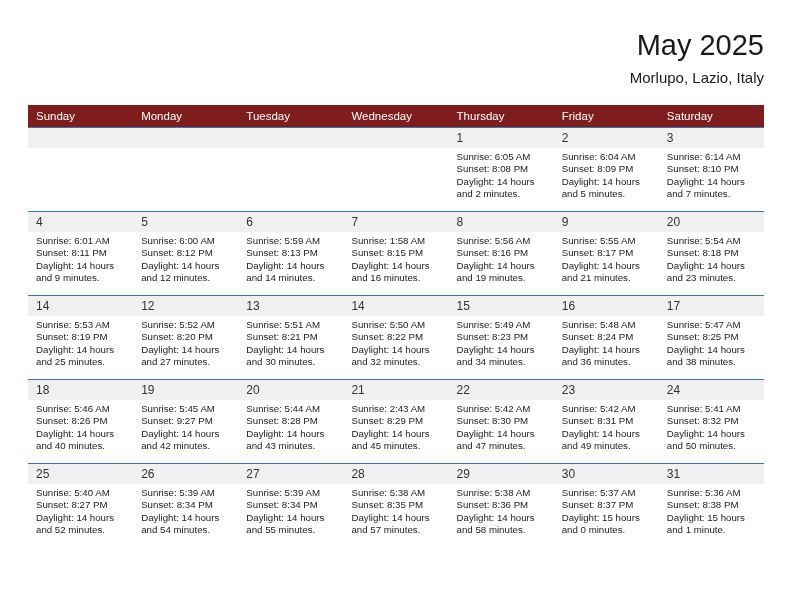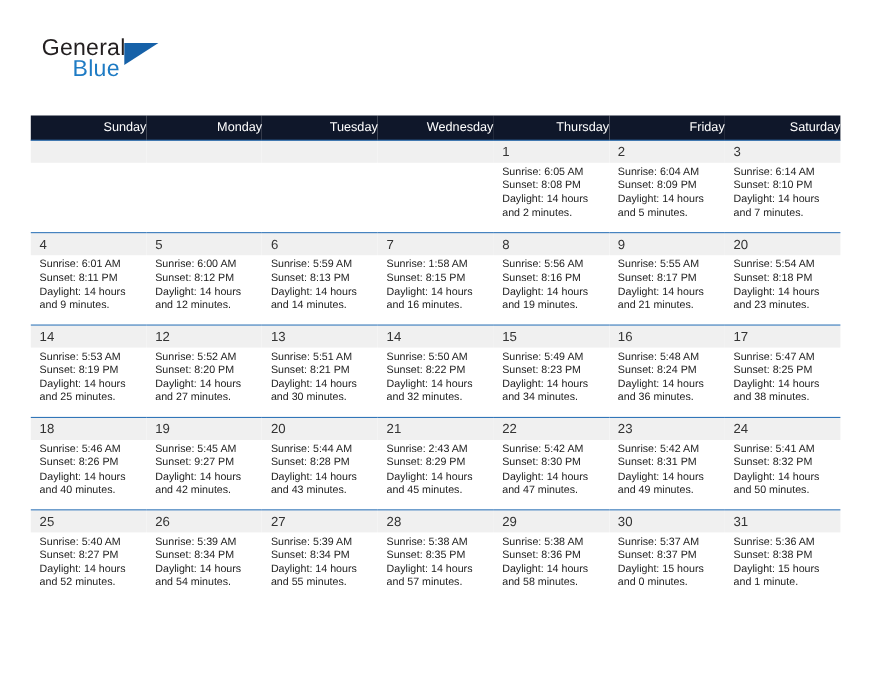--- a/index.html
+++ b/index.html
@@ -89,25 +89,25 @@
   
   .calendar {
     position: absolute;
     left: 28px;
     top: 105px;
     width: 736px;
     border-collapse: collapse;
     table-layout: fixed;
   }
   .calendar th {
-    background: #0f172a;
+    background: #7f1d1d;
     color: #ffffff;
     font-size: 11.5px;
     font-weight: normal;
-    text-align: right;
+    text-align: left;
     padding: 5px 0 5px 8px;
     height: 11px;
     border: none;
   }
   .calendar td {
     width: 105.14px;
     vertical-align: top;
     padding: 0;
     border: none;
     border-top: 1px solid #3276b8;
@@ -140,26 +140,25 @@
   .details div { white-space: nowrap; }
   .details .daylight-wrap { white-space: normal; }
 </style>
 </head>
 <body>
 
 <div class="page">
 
   <div class="header">
 
-    <div class="brand">
-      <span class="brand-general">General</span>
-      <span class="brand-triangle"></span>
-      <span class="brand-blue">Blue</span>
+
+    <div class="title-wrap">
+      <div class="month-title">May 2025</div>
+      <div class="location">Morlupo, Lazio, Italy</div>
     </div>
-
 
   </div>
 
   <table class="calendar">
     <thead>
       <tr>
         <th>Sunday</th>
         <th>Monday</th>
         <th>Tuesday</th>
         <th>Wednesday</th>

